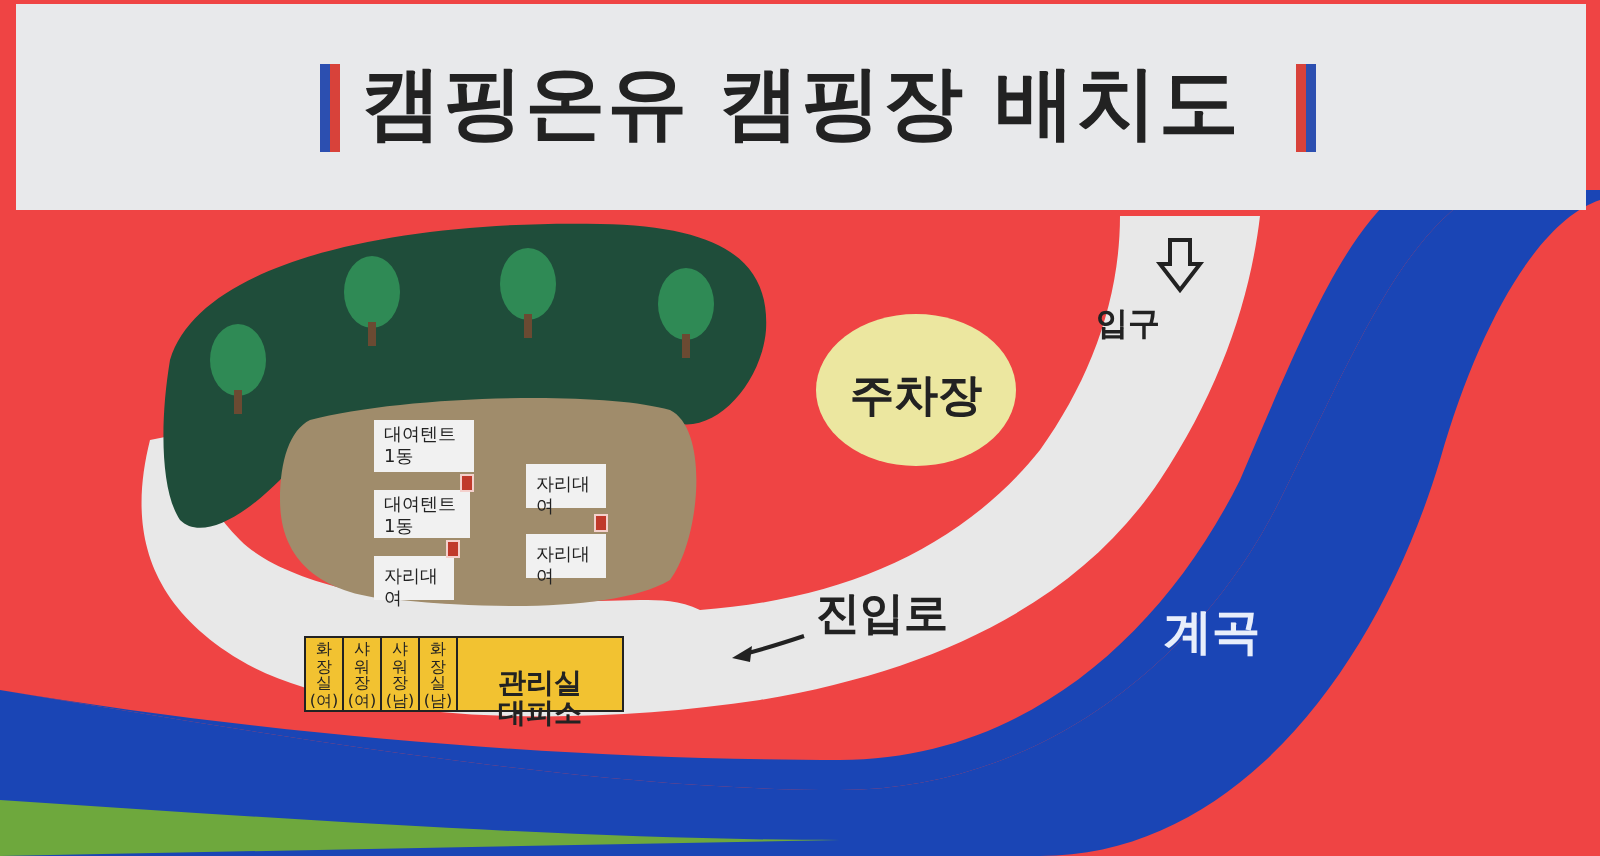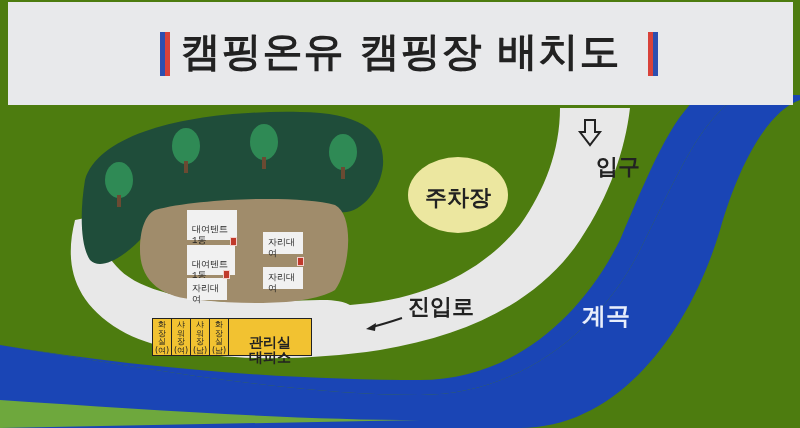--- a/index.html
+++ b/index.html
@@ -1,28 +1,28 @@
 <!DOCTYPE html>
 <html><head>
 <meta charset="utf-8">
 <style>
   html, body { margin:0; padding:0; }
   body { width:800px; height:428px; overflow:hidden; background:#6aa63a; font-family:"DejaVu Sans","Liberation Sans",sans-serif; }
-  .board { position:relative; width:800px; height:428px; background:#4d7c0f; overflow:hidden; }
+  .board { position:relative; width:800px; height:428px; background:#ef4444; overflow:hidden; }
   svg.map { position:absolute; left:0; top:0; }
   .title-panel { position:absolute; left:8px; top:2px; width:785px; height:103px; background:#e8e9eb; }
   .title { position:absolute; left:0; top:22px; width:100%; text-align:center; font-size:40px; font-weight:bold; color:#222; letter-spacing:1px; }
   .bar { position:absolute; top:30px; width:10px; height:44px; }
   .bar .b { position:absolute; left:0; top:0; width:5px; height:100%; background:#2c4fb0; }
   .bar .r { position:absolute; left:5px; top:0; width:5px; height:100%; background:#d8423a; }
   .bar.left { left:152px; }
   .bar.right { left:640px; }
   .bar.right .b { left:5px; } .bar.right .r { left:0; }
   .label { position:absolute; color:#222; font-weight:bold; white-space:nowrap; }
-  .tent { position:absolute; background:#f1f1f1; font-size:9px; color:#222; padding:15px 5px; box-sizing:border-box; line-height:11px;font-family:Liberation Mono, monospace; }
+  .tent { position:absolute; background:#f1f1f1; font-size:9px; color:#222; padding:3px 5px; box-sizing:border-box; line-height:11px; }
   .marker { position:absolute; width:5px; height:7px; background:#c0392b; border:1px solid #f4d0cc; }
   .facility { position:absolute; left:152px; top:318px; height:38px; width:160px; display:flex; border:1.5px solid #222; background:#f2c231; box-sizing:border-box; }
   .facility .cell { width:19px; border-right:1.5px solid #222; font-size:8px; line-height:8.5px; text-align:center; color:#222; padding-top:2px; box-sizing:border-box; writing-mode:horizontal-tb; }
   .facility .office { flex:1; font-size:14px; line-height:15px; text-align:center; font-weight:bold; padding-top:16px; color:#222; }
   .sub { display:block; }
 </style>
 </head>
 <body>
 
 <div class="board">
@@ -74,21 +74,21 @@
         <span class="b"></span>
         <span class="r"></span>
       </div>
     <div class="title">캠핑온유 캠핑장 배치도</div>
     <div class="bar right">
         <span class="b"></span>
         <span class="r"></span>
       </div>
   </div>
 
-  <div class="label" style="left:596px; top:152px; font-size:22px;">입구</div>
+  <div class="label" style="left:548px; top:152px; font-size:16px;">입구</div>
   <div class="label" style="left:408px; top:292px; font-size:22px;">진입로</div>
   <div class="label" style="left:425px; top:183px; font-size:22px;">주차장</div>
   <div class="label" style="left:582px; top:300px; font-size:24px; color:#e8eefb;">계곡</div>
 
   <div class="tent" style="left:187px; top:210px; width:50px; height:26px;">대여텐트 1동</div>
   <div class="tent" style="left:187px; top:245px; width:48px; height:24px; white-space:pre-line;">대여텐트
 1동</div>
   <div class="tent" style="left:187px; top:278px; width:40px; height:22px; padding-top:6px;">자리대여</div>
   <div class="tent" style="left:263px; top:232px; width:40px; height:22px; padding-top:6px;">자리대여</div>
   <div class="tent" style="left:263px; top:267px; width:40px; height:22px; padding-top:6px;">자리대여</div>

